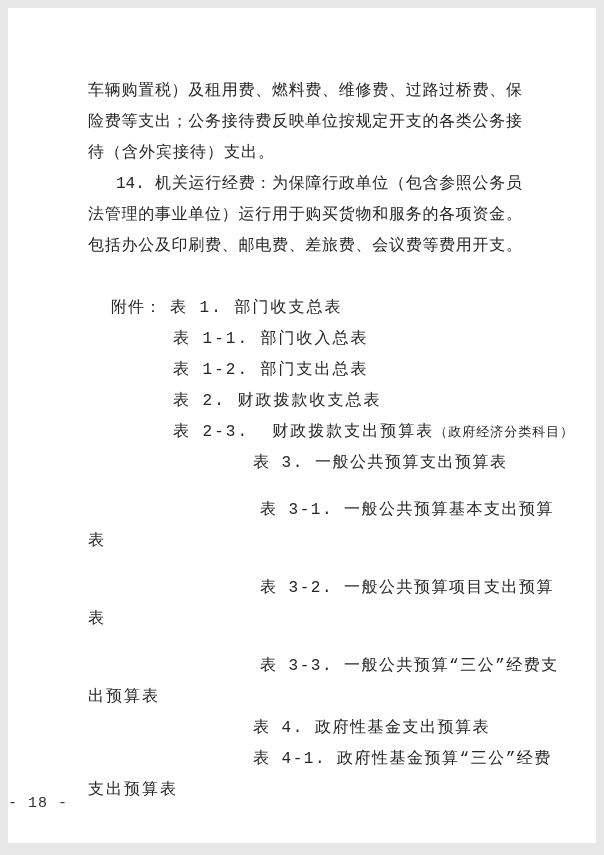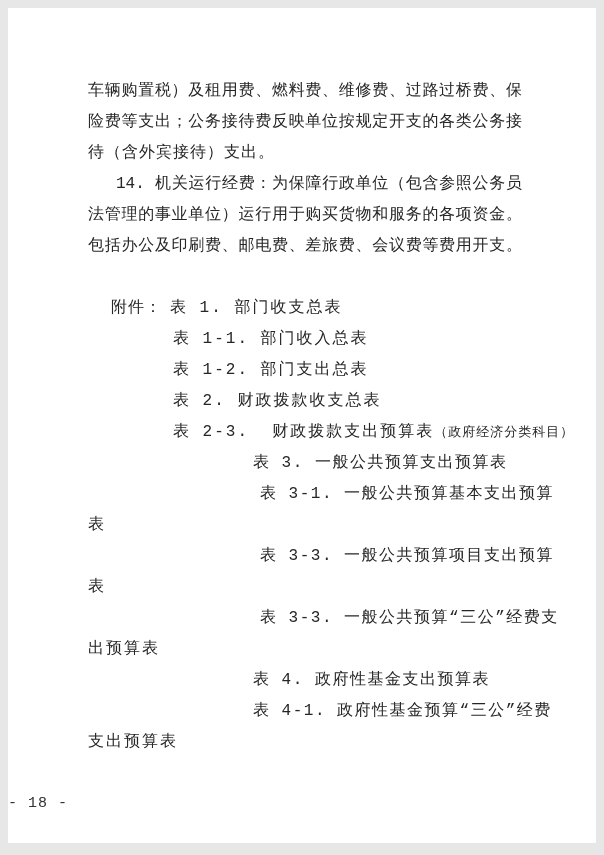--- a/index.html
+++ b/index.html
@@ -46,21 +46,21 @@
     text-align:justify;
     text-align-last:justify;
     text-justify:inter-character;
   }
   .t-body{letter-spacing:1px;}
   .t-attach{position:relative;}
   .t-attach .attach-label{position:absolute;left:23px;letter-spacing:1px;}
   .t-attach .attach-item{position:absolute;left:82px;letter-spacing:2px;}
   .t-list1{padding-left:85px;letter-spacing:2px;}
   .t-list2{padding-left:165px;letter-spacing:1.5px;}
-  .t-list2b{padding-left:172px;letter-spacing:1.5px;}
+  .t-list2b{padding-left:172px;letter-spacing:1.5px;margin-top:16px;}
   .t-wrap{padding-left:0;letter-spacing:2px;}
   .t-blank{}
   .small-note{font-size:13px;letter-spacing:1px;}
   .footer{
     position:absolute;
     left:0;right:0;
     top:787px;
     font-size:15px;
     color:#333333;
     letter-spacing:1px;
@@ -79,21 +79,21 @@
       <div class="line t-bj"><span>包括办公及印刷费、邮电费、差旅费、会议费等费用开支。</span></div>
       <div class="line t-blank"><span></span></div>
       <div class="line t-attach"><span class="attach-label">附件：</span><span class="attach-item">表 1. 部门收支总表</span></div>
       <div class="line t-list1"><span>表 1-1. 部门收入总表</span></div>
       <div class="line t-list1"><span>表 1-2. 部门支出总表</span></div>
       <div class="line t-list1"><span>表 2. 财政拨款收支总表</span></div>
       <div class="line t-list1"><span>表 2-3.  财政拨款支出预算表</span><span class="small-note">（政府经济分类科目）</span></div>
       <div class="line t-list2"><span>表 3. 一般公共预算支出预算表</span></div>
       <div class="line t-list2b"><span>表 3-1. 一般公共预算基本支出预算</span></div>
       <div class="line t-wrap"><span>表</span></div>
-      <div class="line t-list2b"><span>表 3-3. 一般公共预算项目支出预算</span></div>
+      <div class="line t-list2b"><span>表 3-2. 一般公共预算项目支出预算</span></div>
       <div class="line t-wrap"><span>表</span></div>
       <div class="line t-list2b"><span>表 3-3. 一般公共预算“三公”经费支</span></div>
       <div class="line t-wrap"><span>出预算表</span></div>
       <div class="line t-list2"><span>表 4. 政府性基金支出预算表</span></div>
       <div class="line t-list2"><span>表 4-1. 政府性基金预算“三公”经费</span></div>
       <div class="line t-wrap"><span>支出预算表</span></div>
     </div>
   <div class="footer">- 18 -</div>
 </div>
 

